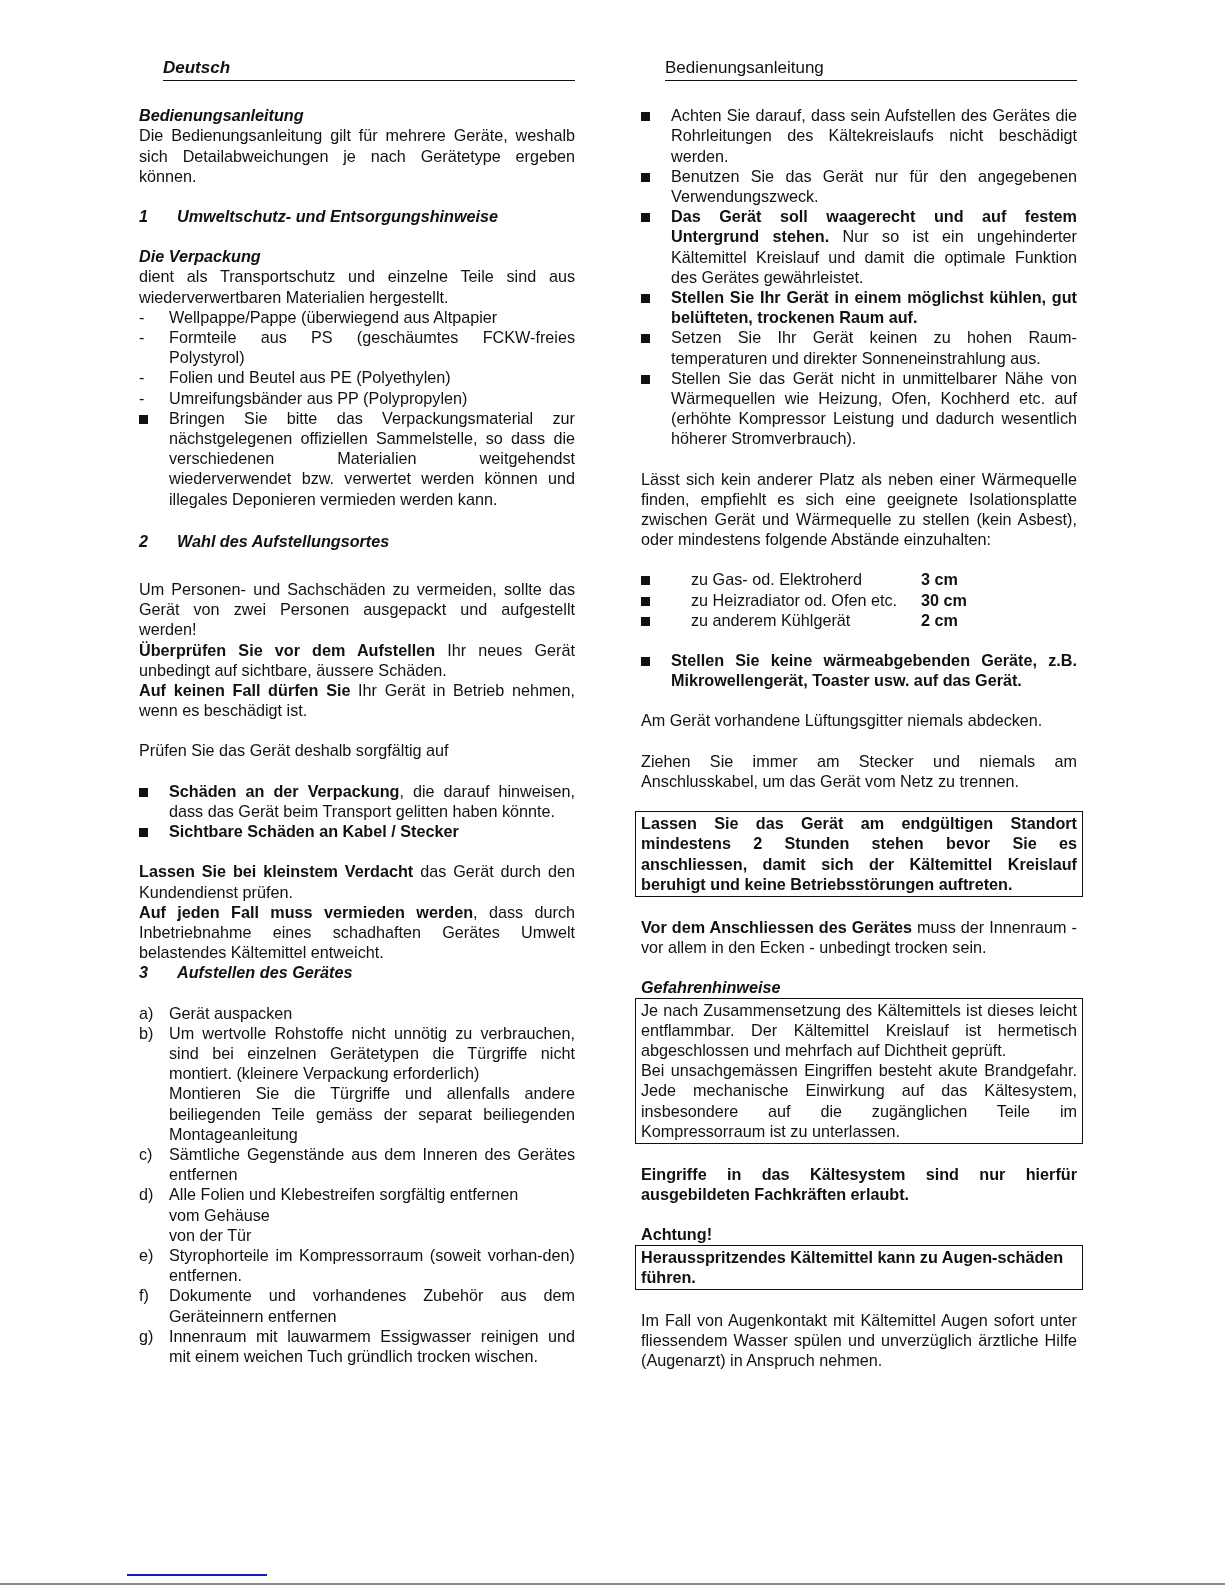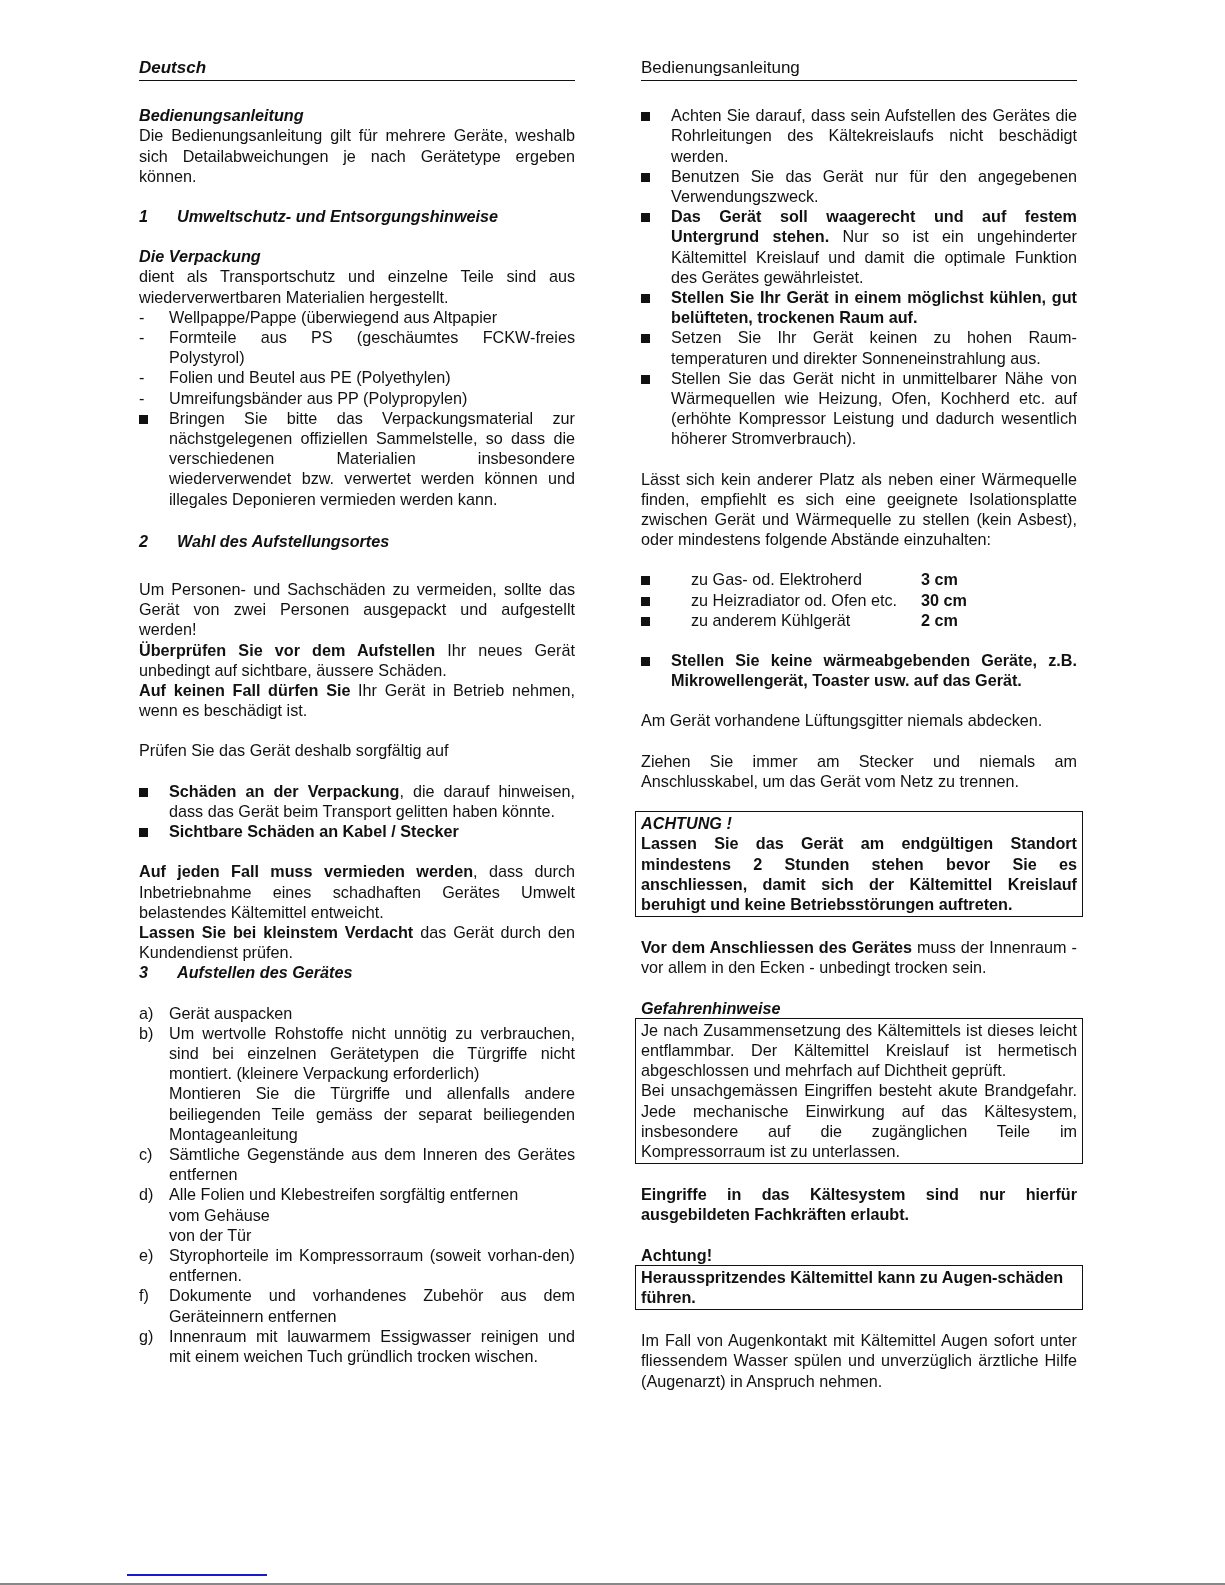--- a/index.html
+++ b/index.html
@@ -1,21 +1,21 @@
 <!DOCTYPE html>
 <html><head>
 <meta charset="utf-8">
 <style>
   html, body { margin: 0; padding: 0; background: #ffffff; }
   body { width: 1225px; height: 1585px; position: relative; overflow: hidden;
          font-family: "Liberation Sans", sans-serif; color: #111; }
   .col { position: absolute; top: 58px; width: 436px; font-size: 16.2px; line-height: 20.2px; }
   .left { left: 139px; }
   .right { left: 641px; width: 436px; }
-  .hdr { font-size: 17px; border-bottom: 1.5px solid #111; padding-bottom: 2px; margin-bottom: 24px; }
+  .hdr { font-size: 17px; border-bottom: 1.5px solid #111; padding-bottom: 2px; margin-bottom: 24px; margin-left: 24px; }
   .hdr.bi { font-weight: bold; font-style: italic; }
   p { margin: 0; text-align: justify; }
   .bi { font-weight: bold; font-style: italic; }
   .b { font-weight: bold; }
   .sec { font-weight: bold; font-style: italic; display: flex; margin: 20px 0 20px 0; }
   .sec .num { width: 38px; flex: none; }
   .row { display: flex; text-align: justify; }
   .row .mk { width: 30px; flex: none; }
   .row .tx { flex: 1; text-align: justify; }
   .sq { display: inline-block; width: 9px; height: 9px; background: #111; margin-top: 5px; }
@@ -55,21 +55,21 @@
   <div class="row">
       <span class="mk">-</span>
       <span class="tx">Folien und Beutel aus PE (Polyethylen)</span>
     </div>
   <div class="row">
       <span class="mk">-</span>
       <span class="tx">Umreifungsbänder aus PP (Polypropylen)</span>
     </div>
   <div class="row">
       <span class="mk"><span class="sq"></span></span>
-      <span class="tx">Bringen Sie bitte das Verpackungsmaterial zur nächstgelegenen offiziellen Sammelstelle, so dass die verschiedenen Materialien insbesondere wiederverwendet bzw. verwertet werden können und illegales Deponieren vermieden werden kann.</span>
+      <span class="tx">Bringen Sie bitte das Verpackungsmaterial zur nächstgelegenen offiziellen Sammelstelle, so dass die verschiedenen Materialien weitgehendst wiederverwendet bzw. verwertet werden können und illegales Deponieren vermieden werden kann.</span>
     </div>
 
   <div class="sec" style="margin-top:22px;margin-bottom:28px">
     <span class="num">2</span>
     <span>Wahl des Aufstellungsortes</span>
   </div>
 
   <p>Um Personen- und Sachschäden zu vermeiden, sollte das Gerät von zwei Personen ausgepackt und aufgestellt werden!</p>
   <p><span class="b">Überprüfen Sie vor dem Aufstellen</span><span> Ihr neues Gerät unbedingt auf sichtbare, äussere Schäden.</span></p>
   <p><span class="b">Auf keinen Fall dürfen Sie</span><span> Ihr Gerät in Betrieb nehmen, wenn es beschädigt ist.</span></p>
@@ -78,22 +78,22 @@
   <div class="gap"></div>
   <div class="row">
       <span class="mk"><span class="sq"></span></span>
       <span class="tx"><span class="b">Schäden an der Verpackung</span><span>, die darauf hinweisen, dass das Gerät beim Transport gelitten haben könnte.</span></span>
     </div>
   <div class="row">
       <span class="mk"><span class="sq"></span></span>
       <span class="tx b">Sichtbare Schäden an Kabel / Stecker</span>
     </div>
   <div class="gap"></div>
+  <p><span class="b">Lassen Sie bei kleinstem Verdacht</span><span> das Gerät durch den Kundendienst prüfen.</span></p>
   <p><span class="b">Auf jeden Fall muss vermieden werden</span><span>, dass durch Inbetriebnahme eines schadhaften Gerätes Umwelt belastendes Kältemittel entweicht.</span></p>
-  <p><span class="b">Lassen Sie bei kleinstem Verdacht</span><span> das Gerät durch den Kundendienst prüfen.</span></p>
 
   <div class="sec" style="margin-top:0;margin-bottom:20px">
     <span class="num">3</span>
     <span>Aufstellen des Gerätes</span>
   </div>
 
   <div class="row">
       <span class="mk">a)</span>
       <span class="tx">Gerät auspacken</span>
     </div>
@@ -173,21 +173,20 @@
   <div class="row">
       <span class="mk"><span class="sq"></span></span>
       <span class="tx b">Stellen Sie keine wärmeabgebenden Geräte, z.B. Mikrowellengerät, Toaster usw. auf das Gerät.</span>
     </div>
   <div class="gap"></div>
   <p>Am Gerät vorhandene Lüftungsgitter niemals abdecken.</p>
   <div class="gap"></div>
   <p>Ziehen Sie immer am Stecker und niemals am Anschlusskabel, um das Gerät vom Netz zu trennen.</p>
   <div class="gap"></div>
   <div class="box b">
-    <div class="bi">ACHTUNG !</div>
     <p>Lassen Sie das Gerät am endgültigen Standort mindestens 2 Stunden stehen bevor Sie es anschliessen, damit sich der Kältemittel Kreislauf beruhigt und keine Betriebsstörungen auftreten.</p>
   </div>
   <div class="gap"></div>
   <p><span class="b">Vor dem Anschliessen des Gerätes</span><span> muss der Innenraum - vor allem in den Ecken - unbedingt trocken sein.</span></p>
   <div class="gap"></div>
   <div class="bi">Gefahrenhinweise</div>
   <div class="box">
     <p>Je nach Zusammensetzung des Kältemittels ist dieses leicht entflammbar. Der Kältemittel Kreislauf ist hermetisch abgeschlossen und mehrfach auf Dichtheit geprüft.</p>
     <p>Bei unsachgemässen Eingriffen besteht akute Brandgefahr. Jede mechanische Einwirkung auf das Kältesystem, insbesondere auf die zugänglichen Teile im Kompressorraum ist zu unterlassen.</p>
   </div>

